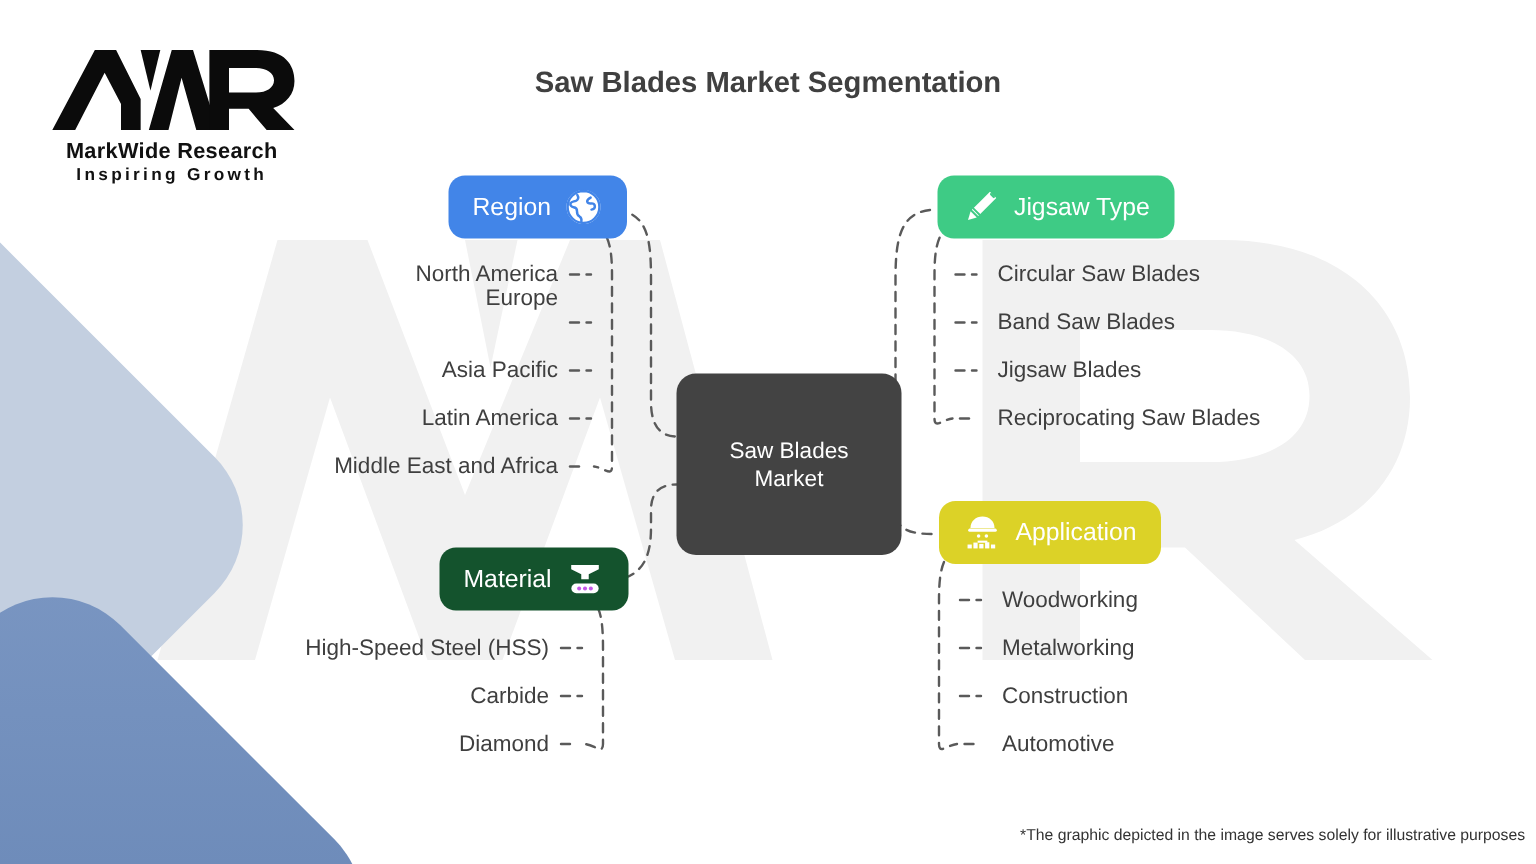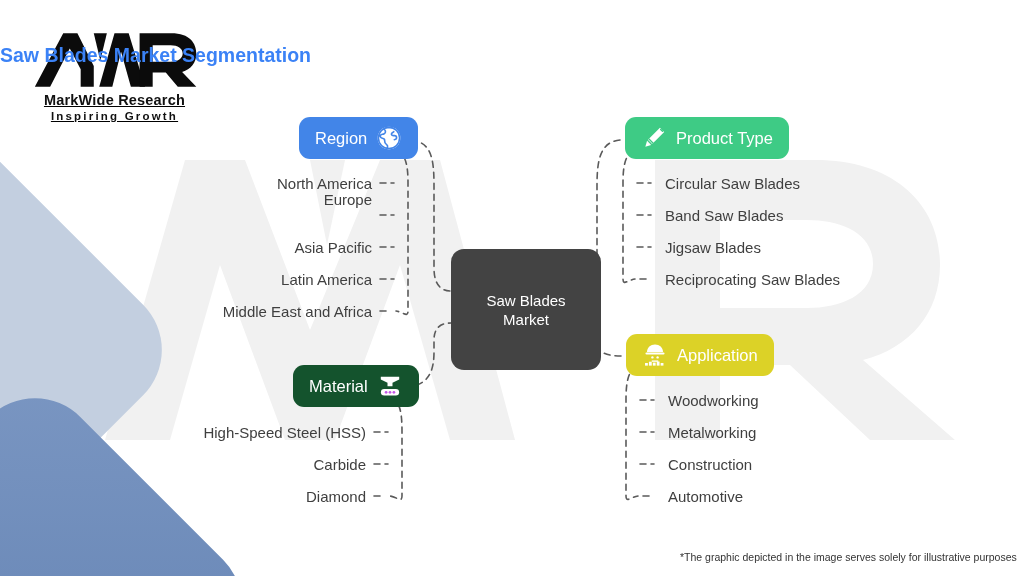--- a/index.html
+++ b/index.html
@@ -31,34 +31,35 @@
     transform:rotate(45deg);
   }
   .deco-dark{
     left:-130px;top:440px;
     width:330px;height:330px;
     background:linear-gradient(135deg,#7a96c2 0%,#5f7fb0 100%);
     transform:rotate(45deg);
   }
 
   
-  .logo{position:absolute;left:32px;top:30px;width:165px;z-index:5;text-decoration:underline;}
+  .logo{position:absolute;left:32px;top:30px;width:165px;z-index:5;}
   .logo-sub1{
     font-size:14.5px;font-weight:bold;color:#111;
     text-align:center;letter-spacing:.2px;margin-top:-2px;
   }
   .logo-sub2{
     font-size:11.5px;font-weight:bold;color:#111;
     text-align:center;letter-spacing:2.2px;margin-top:2px;
   }
 
   
   .title{
     position:absolute;left:0;right:0;top:44px;
-    font-size:19.5px;font-weight:bold;color:#3b82f6;
+    text-align:center;
+    font-size:19.5px;font-weight:bold;color:#404040;
     z-index:5;
   }
 
   
   .wires{position:absolute;inset:0;z-index:2;pointer-events:none;}
 
   
   .node{
     position:absolute;z-index:4;
     display:flex;align-items:center;gap:9px;
@@ -195,21 +196,21 @@
     </svg>
   </div>
 
   <div class="node" id="node-product">
     <svg class="ic" viewBox="0 0 24 24">
       <path d="M17.5 2.6 l3.9 3.9 -11.1 11.1 -3.9 -3.9 Z" fill="#ffffff"></path>
       <path d="M5.6 14.6 l3.8 3.8 -5.4 1.6 Z" fill="#ffffff"></path>
       <path d="M18.2 4.1 l1.7 1.7" stroke="#3ecb85" stroke-width="1.4" stroke-linecap="round"></path>
       <path d="M7.4 13.0 l3.6 3.6" stroke="#3ecb85" stroke-width="1.2" stroke-linecap="round"></path>
     </svg>
-    <span>Product Type</span>
+    <span>Jigsaw Type</span>
   </div>
 
   <div class="node" id="node-material">
     <span>Material</span>
     <svg class="ic" viewBox="0 0 24 24">
       <path d="M3.5 3.4 h17 v2.6 l-6.2 3.0 v3.2 h-4.6 v-3.2 l-6.2 -3.0 Z" fill="#ffffff"></path>
       <rect x="3.6" y="14.8" width="16.8" height="6.0" rx="3.0" fill="#ffffff"></rect>
       <circle cx="8.4" cy="17.8" r="1.25" fill="#c459e8"></circle>
       <circle cx="12.0" cy="17.8" r="1.25" fill="#c459e8"></circle>
       <circle cx="15.6" cy="17.8" r="1.25" fill="#c459e8"></circle>

